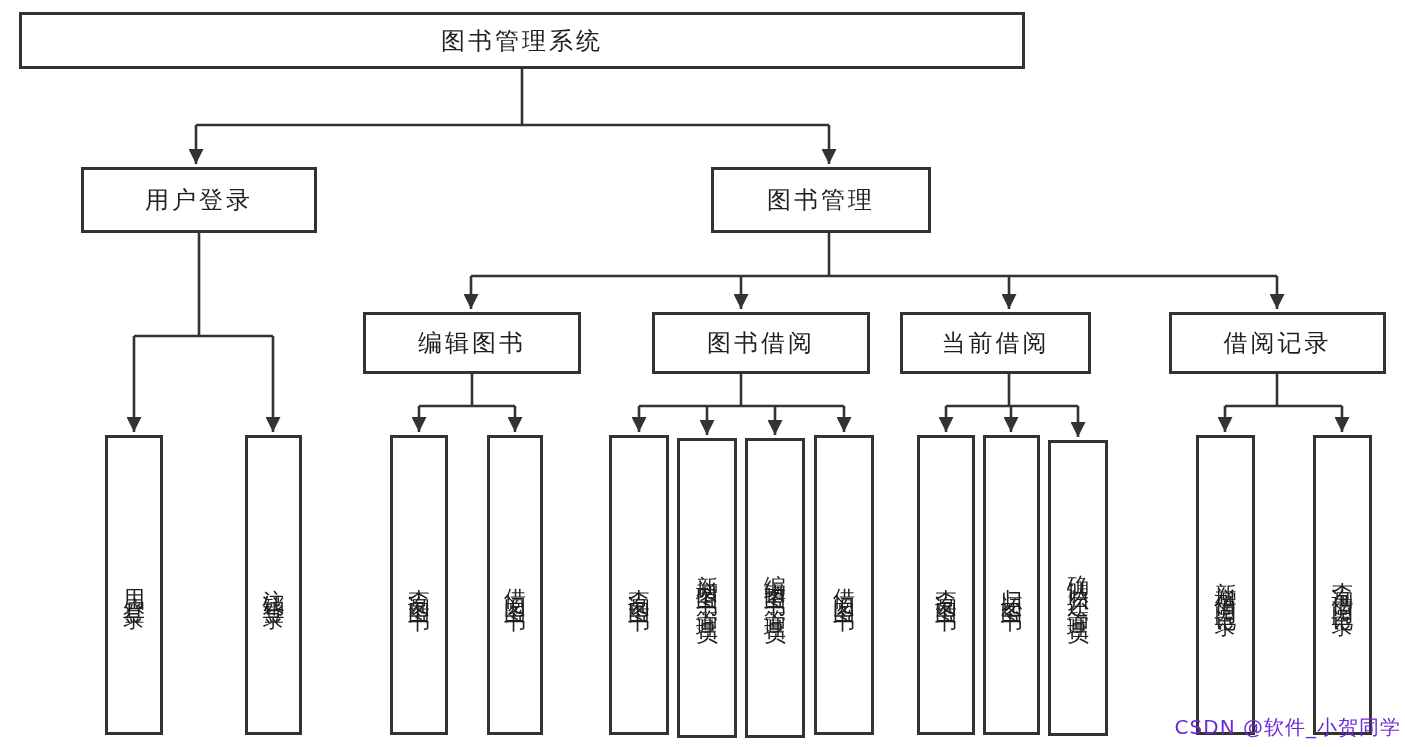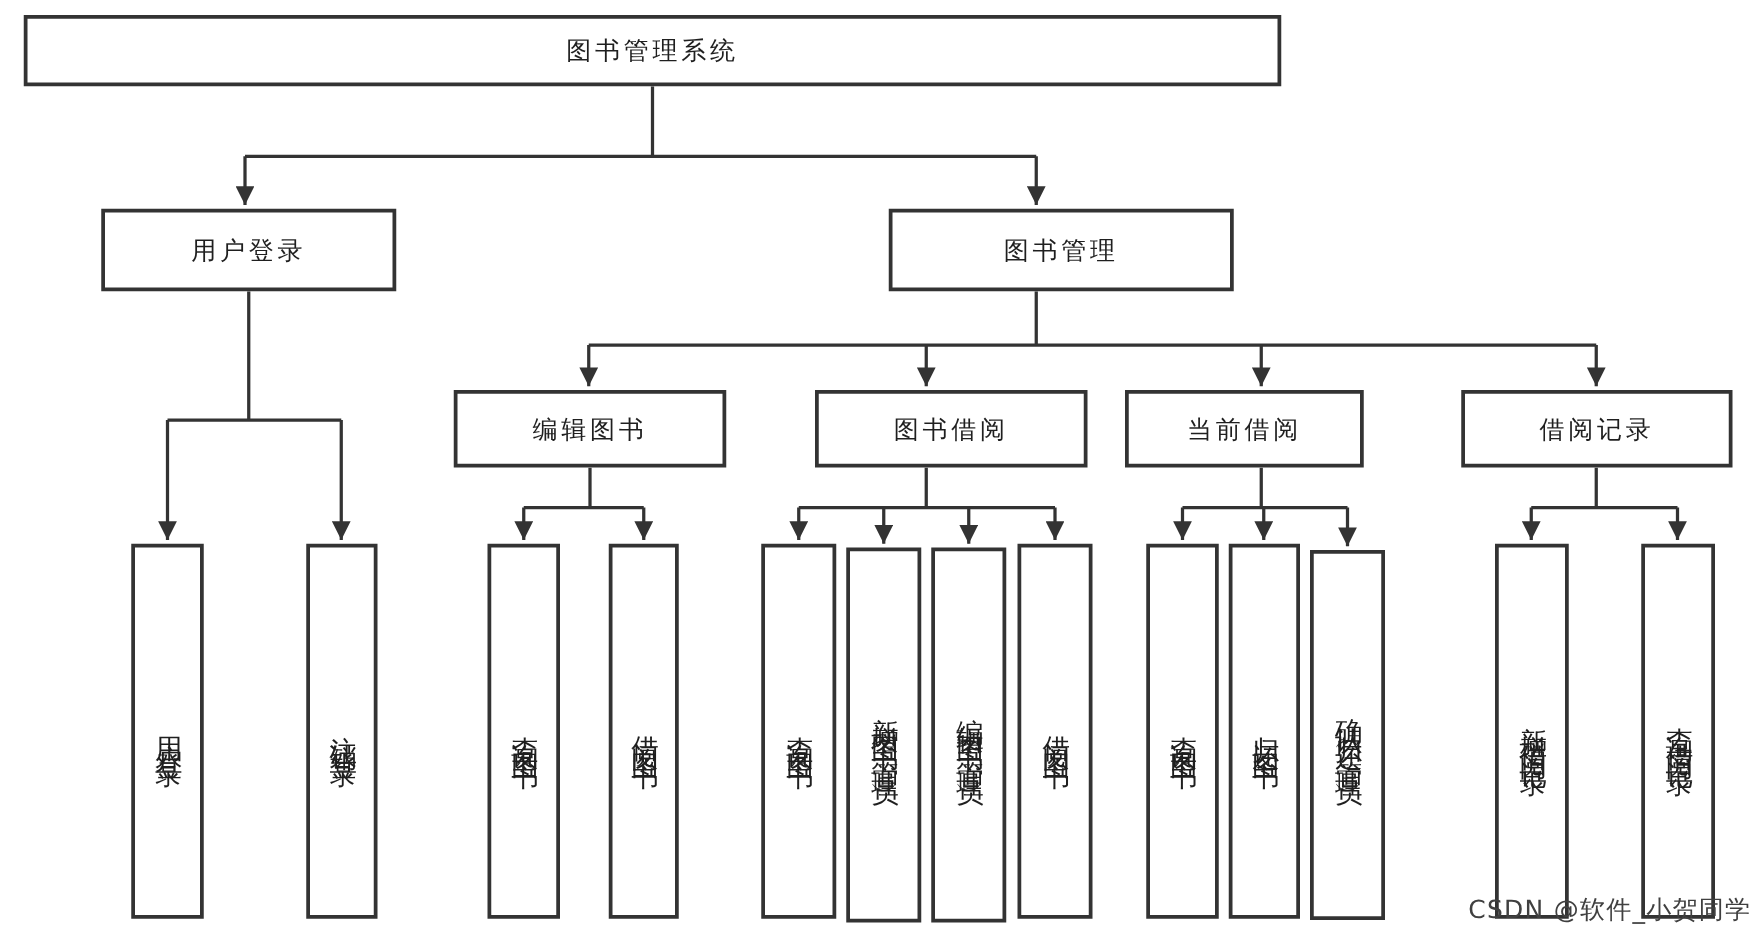--- a/index.html
+++ b/index.html
@@ -17,40 +17,40 @@
     position: absolute;
     box-sizing: border-box;
     background: #ffffff;
     border: 3px solid #333333;
     z-index: 2;
     display: flex;
     align-items: center;
     justify-content: center;
   }
   .hbox span {
-    font-size: 20px;
+    font-size: 24px;
     letter-spacing: 3px;
     white-space: nowrap;
     font-family: Liberation Mono, monospace;
   }
   .vbox span {
     writing-mode: vertical-rl;
     text-orientation: mixed;
     font-size: 22px;
     letter-spacing: 7px;
     line-height: 1;
   }
   .watermark {
     position: absolute;
     z-index: 5;
     top: 714px;
     right: 4px;
     font-size: 20px;
     letter-spacing: 1px;
-    color: #404040;
+    color: #6d28d9;
     white-space: nowrap;
   }
 </style>
 </head>
 <body>
 
 <div class="stage">
 
   <svg class="wires" width="1405" height="747" viewBox="0 0 1405 747">
     <defs>
@@ -102,21 +102,21 @@
     </g>
   </svg>
 
   <div class="node hbox" style="left:19px; top:12px; width:1006px; height:57px;">
     <span>图书管理系统</span>
   </div>
 
   <div class="node hbox" style="left:81px; top:167px; width:236px; height:66px;">
     <span>用户登录</span>
   </div>
-  <div class="node hbox" style="left:711px; top:167px; width:276px; height:66px;">
+  <div class="node hbox" style="left:711px; top:167px; width:220px; height:66px;">
     <span>图书管理</span>
   </div>
 
   <div class="node hbox" style="left:363px; top:312px; width:218px; height:62px;">
     <span>编辑图书</span>
   </div>
   <div class="node hbox" style="left:652px; top:312px; width:218px; height:62px;">
     <span>图书借阅</span>
   </div>
   <div class="node hbox" style="left:900px; top:312px; width:191px; height:62px;">

